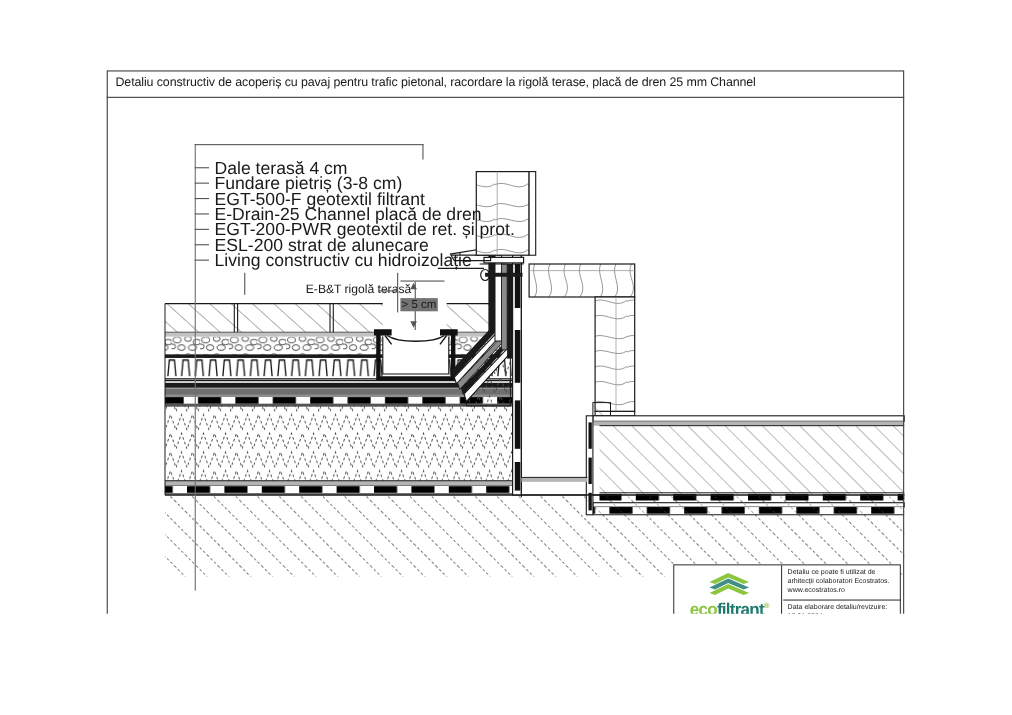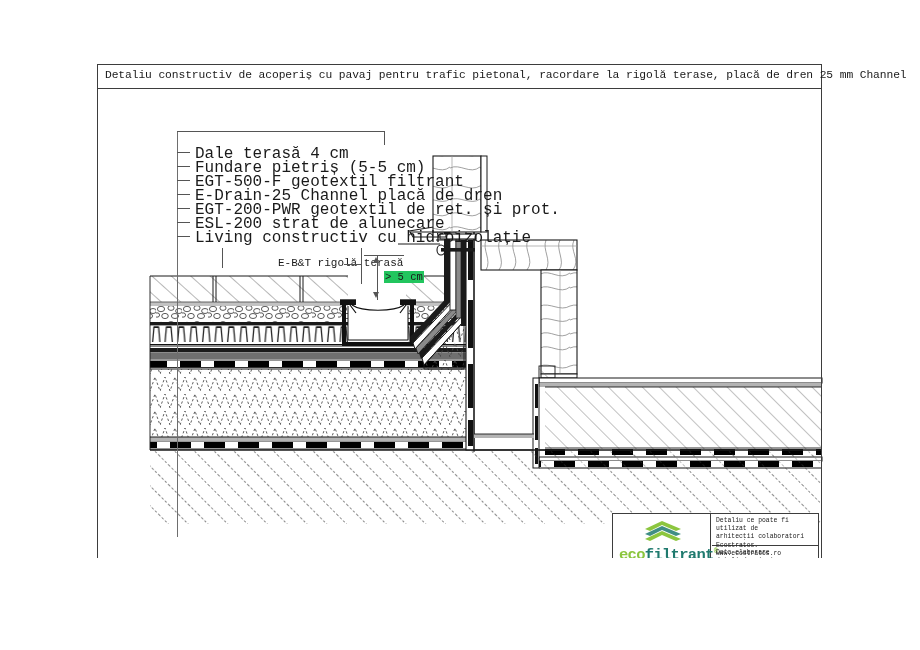--- a/index.html
+++ b/index.html
@@ -1,17 +1,17 @@
 <!DOCTYPE html>
 <html><head>
 <meta charset="utf-8">
 <style>
   html,body{margin:0;padding:0;background:#ffffff;}
   body{width:920px;height:650px;font-family:"Liberation Sans",sans-serif;color:#1a1a1a;}
-  #sheet{position:relative;width:920px;height:558px;overflow:hidden;background:#fff;font-family:Liberation Mono, monospace;}
+  #sheet{position:relative;width:920px;height:558px;overflow:hidden;background:#fff;}
 
   
   .frame{position:absolute;left:97px;top:64px;width:725px;height:514px;border:1px solid #3d3d3d;box-sizing:border-box;}
   .titleband{position:absolute;left:97px;top:64px;width:725px;height:25px;border-bottom:1px solid #3d3d3d;box-sizing:border-box;}
   .titleband span{position:absolute;left:8px;top:5px;font-size:11.3px;letter-spacing:-0.1px;white-space:nowrap;color:#1a1a1a;}
 
   
   .legend{position:absolute;left:177px;top:131px;width:208px;height:0;}
   .legend .topline{position:absolute;left:0;top:0;width:208px;height:1px;background:#555;}
   .legend .vline{position:absolute;left:207px;top:0;width:1px;height:14px;background:#555;}
@@ -23,21 +23,21 @@
 
   
   .ebt{position:absolute;left:234px;top:257px;font-size:11px;white-space:nowrap;color:#1a1a1a;padding-left:44px;}
   .ebt-lead{position:absolute;left:344px;top:264px;width:18px;height:1px;background:#555;}
   .ebt-lead2{position:absolute;left:361px;top:248px;width:1px;height:36px;background:#555;}
   .ebt-box-top{position:absolute;left:222px;top:248px;width:1px;height:20px;background:#555;}
 
   
   .dimtop{position:absolute;left:364px;top:255px;width:40px;height:1px;background:#555;}
   .dimline{position:absolute;left:377px;top:256px;width:1px;height:44px;background:#555;}
-  .dimtxt{position:absolute;left:384px;top:271px;font-size:10.5px;color:#1a1a1a;background:#22c55e;padding:0 1px;}
+  .dimtxt{position:absolute;left:364px;top:271px;font-size:10.5px;color:#1a1a1a;background:#737373;padding:0 1px;}
   .arrowup{position:absolute;left:373px;top:257px;width:0;height:0;border-left:3px solid transparent;border-right:3px solid transparent;border-bottom:6px solid #555;}
   .arrowdn{position:absolute;left:373px;top:292px;width:0;height:0;border-left:3px solid transparent;border-right:3px solid transparent;border-top:6px solid #555;}
 
   
   .tblock{position:absolute;left:612px;top:513px;width:207px;height:62px;border:1px solid #3d3d3d;box-sizing:border-box;background:#fff;}
   .tb-logo{position:absolute;left:0;top:0;width:98px;height:60px;border-right:1px solid #3d3d3d;box-sizing:border-box;}
   .tb-r1{position:absolute;left:99px;top:0;width:107px;height:32px;border-bottom:1px solid #3d3d3d;box-sizing:border-box;padding:3px 4px;}
   .tb-r2{position:absolute;left:99px;top:32px;width:107px;height:28px;box-sizing:border-box;padding:3px 4px;}
   .tb-r1 p,.tb-r2 p{margin:0;font-size:6.4px;line-height:8.2px;color:#222;}
   .logo-word{position:absolute;left:6px;top:30px;width:88px;text-align:center;font-size:15.5px;font-weight:bold;letter-spacing:-0.7px;line-height:15px;}
@@ -277,21 +277,21 @@
   <div class="frame"></div>
   <div class="titleband">
     <span>Detaliu constructiv de acoperiș cu pavaj pentru trafic pietonal, racordare la rigolă terase, placă de dren 25 mm Channel</span>
   </div>
 
   <div class="leadv"></div>
   <div class="legend">
     <div class="topline"></div>
     <div class="vline"></div>
     <div class="lrow" style="top:14px"><i></i><span>Dale terasă 4 cm</span></div>
-    <div class="lrow" style="top:28px"><i></i><span>Fundare pietriș (5-5 cm)</span></div>
+    <div class="lrow" style="top:28px"><i></i><span>Fundare pietriș (3-8 cm)</span></div>
     <div class="lrow" style="top:42px"><i></i><span>EGT-500-F geotextil filtrant</span></div>
     <div class="lrow" style="top:56px"><i></i><span>E-Drain-25 Channel placă de dren</span></div>
     <div class="lrow" style="top:70px"><i></i><span>EGT-200-PWR geotextil de ret. și prot.</span></div>
     <div class="lrow" style="top:84px"><i></i><span>ESL-200 strat de alunecare</span></div>
     <div class="lrow" style="top:98px"><i></i><span>Living constructiv cu hidroizolație</span></div>
   </div>
 
   <div class="ebt-box-top"></div>
   <div class="ebt">E-B&amp;T rigolă terasă</div>
   <div class="ebt-lead"></div>

